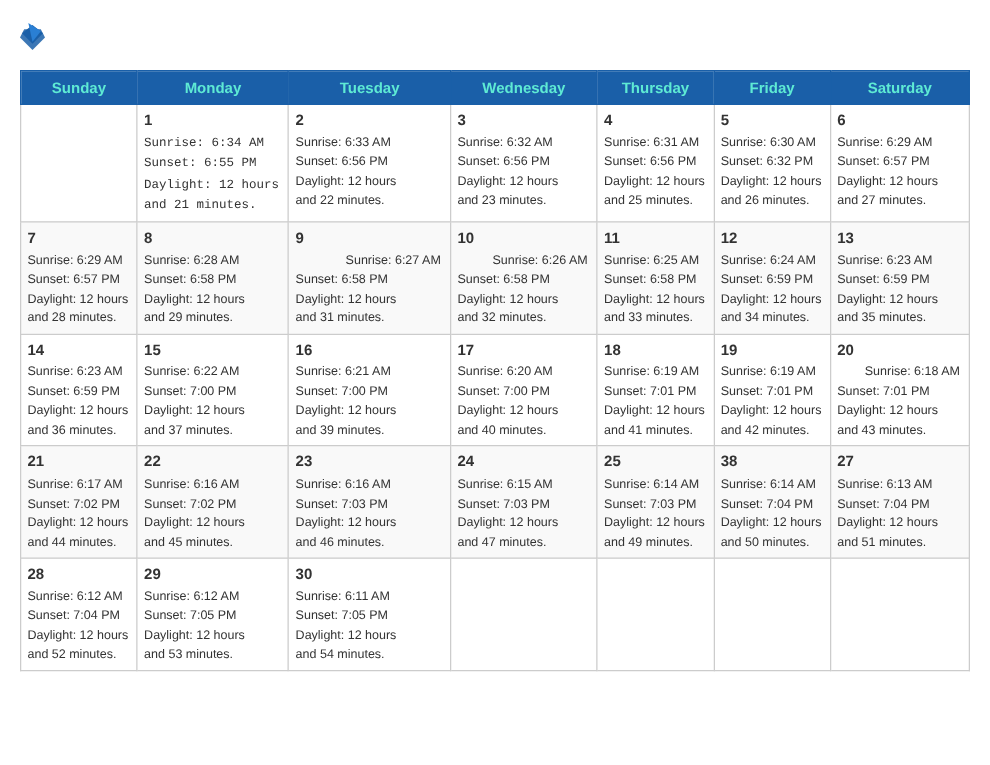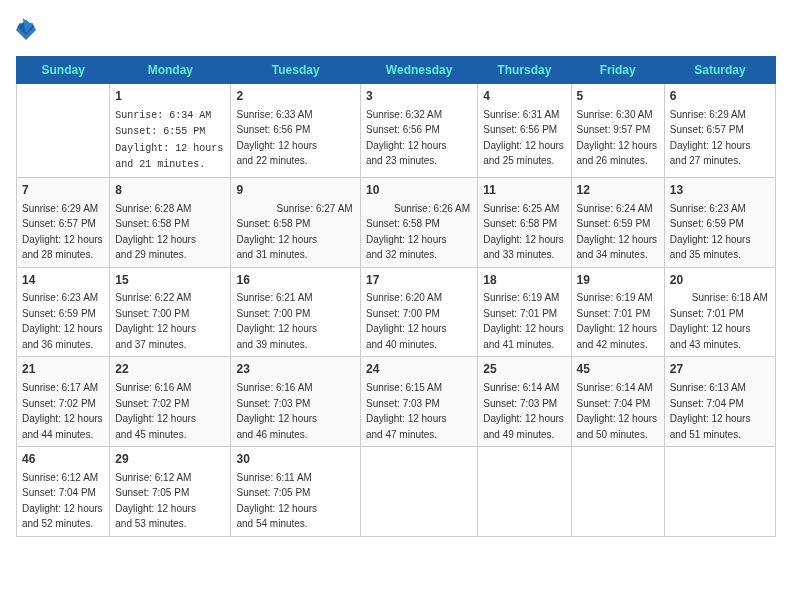--- a/index.html
+++ b/index.html
@@ -141,21 +141,21 @@
 and 22 minutes.</span></td>
         <td><span class="day-num">3</span><span class="day-info" style="white-space: pre-line;">Sunrise: 6:32 AM
 Sunset: 6:56 PM
 Daylight: 12 hours
 and 23 minutes.</span></td>
         <td><span class="day-num">4</span><span class="day-info" style="white-space: pre-line;">Sunrise: 6:31 AM
 Sunset: 6:56 PM
 Daylight: 12 hours
 and 25 minutes.</span></td>
         <td><span class="day-num">5</span><span class="day-info" style="white-space: pre-line;">Sunrise: 6:30 AM
-Sunset: 9:57 PM
+Sunset: 6:32 PM
 Daylight: 12 hours
 and 26 minutes.</span></td>
         <td><span class="day-num">6</span><span class="day-info" style="white-space: pre-line;">Sunrise: 6:29 AM
 Sunset: 6:57 PM
 Daylight: 12 hours
 and 27 minutes.</span></td>
       </tr>
       <tr>
         <td><span class="day-num">7</span><span class="day-info" style="white-space: pre-line;">Sunrise: 6:29 AM
 Sunset: 6:57 PM
@@ -230,31 +230,31 @@
 Daylight: 12 hours
 and 46 minutes.</span></td>
         <td><span class="day-num">24</span><span class="day-info" style="white-space: pre-line;">Sunrise: 6:15 AM
 Sunset: 7:03 PM
 Daylight: 12 hours
 and 47 minutes.</span></td>
         <td><span class="day-num">25</span><span class="day-info" style="white-space: pre-line;">Sunrise: 6:14 AM
 Sunset: 7:03 PM
 Daylight: 12 hours
 and 49 minutes.</span></td>
-        <td><span class="day-num">45</span><span class="day-info" style="white-space: pre-line;">Sunrise: 6:14 AM
+        <td><span class="day-num">38</span><span class="day-info" style="white-space: pre-line;">Sunrise: 6:14 AM
 Sunset: 7:04 PM
 Daylight: 12 hours
 and 50 minutes.</span></td>
         <td><span class="day-num">27</span><span class="day-info" style="white-space: pre-line;">Sunrise: 6:13 AM
 Sunset: 7:04 PM
 Daylight: 12 hours
 and 51 minutes.</span></td>
       </tr>
       <tr>
-        <td><span class="day-num">46</span><span class="day-info" style="white-space: pre-line;">Sunrise: 6:12 AM
+        <td><span class="day-num">28</span><span class="day-info" style="white-space: pre-line;">Sunrise: 6:12 AM
 Sunset: 7:04 PM
 Daylight: 12 hours
 and 52 minutes.</span></td>
         <td><span class="day-num">29</span><span class="day-info" style="white-space: pre-line;">Sunrise: 6:12 AM
 Sunset: 7:05 PM
 Daylight: 12 hours
 and 53 minutes.</span></td>
         <td><span class="day-num">30</span><span class="day-info" style="white-space: pre-line;">Sunrise: 6:11 AM
 Sunset: 7:05 PM
 Daylight: 12 hours

